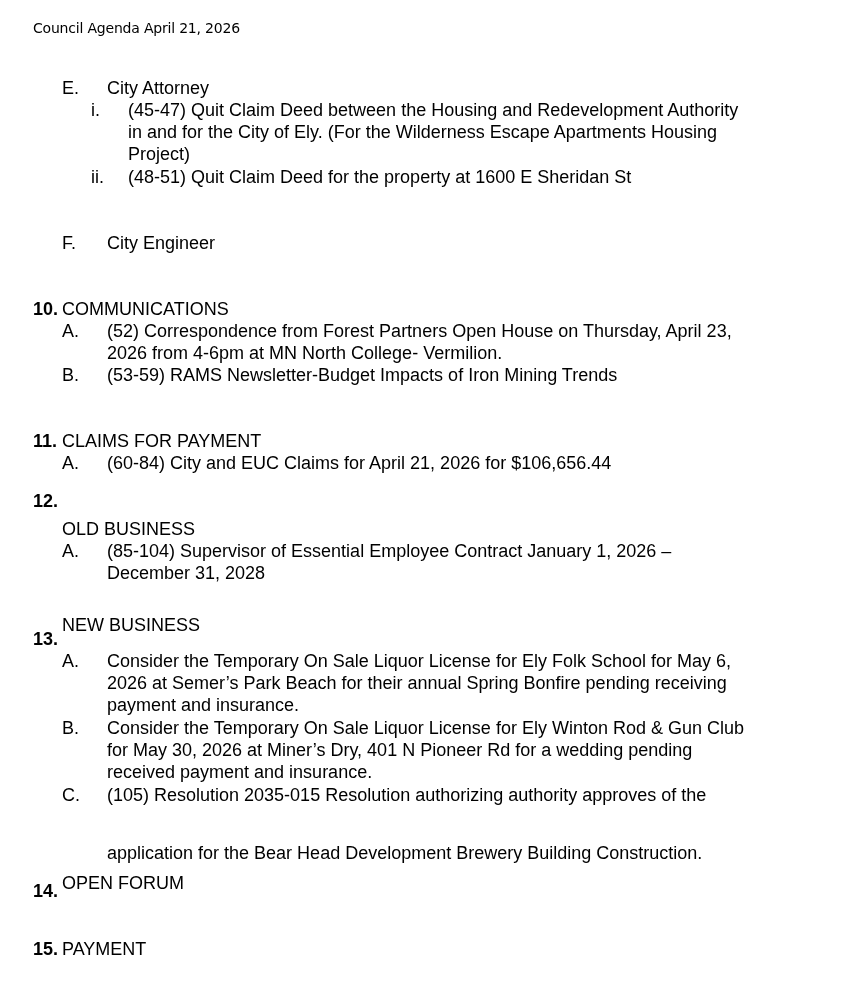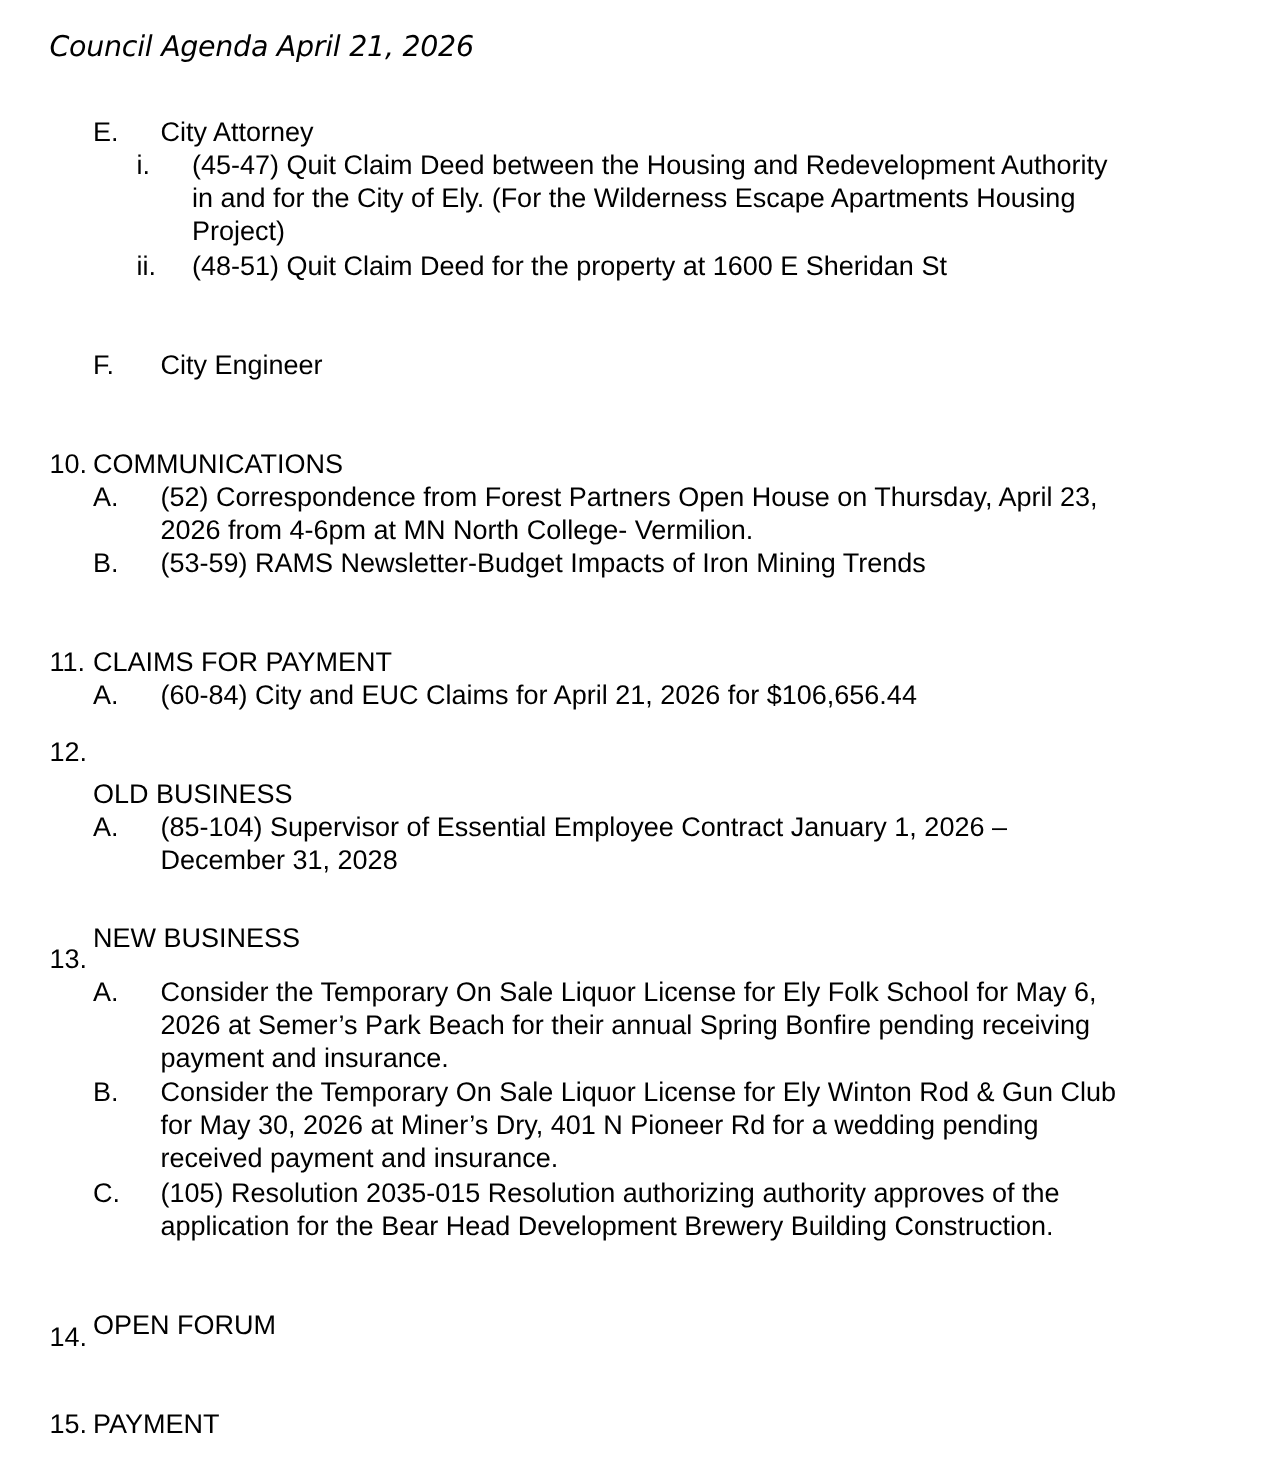--- a/index.html
+++ b/index.html
@@ -2,24 +2,24 @@
 <html><head>
 <meta charset="utf-8">
 <style>
   html, body { margin: 0; padding: 0; background: #ffffff; }
   body {
     width: 846px; height: 986px; position: relative; overflow: hidden;
     font-family: "Liberation Sans", sans-serif; color: #000;
   }
   .header {
     position: absolute; left: 33px; top: 20px;
-    font-family: "DejaVu Sans", sans-serif; font-size: 19px; letter-spacing: -0.2px; font-style: italic;
+    font-family: "DejaVu Sans", sans-serif; font-size: 14px; letter-spacing: -0.2px;
   }
   .line { position: absolute; font-size: 18px; line-height: 22px; white-space: nowrap; }
-  .section-num { left: 33px; }
+  .section-num { left: 33px; font-weight: bold; }
   .section-title { left: 62px; }
   .item-marker { left: 62px; }
   .item-text { left: 91px; margin-left: 16px; }
   .sub-marker { left: 91px; }
   .sub-text { left: 128px; text-align: right; }
 </style>
 </head>
 <body>
 
 <div>
@@ -72,21 +72,21 @@
     <span class="line item-marker" style="top:650px">A.</span>
     <span class="line item-text" style="top:650px">Consider the Temporary On Sale Liquor License for Ely Folk School for May 6,</span>
     <span class="line item-text" style="top:672px">2026 at Semer’s Park Beach for their annual Spring Bonfire pending receiving</span>
     <span class="line item-text" style="top:694px">payment and insurance.</span>
     <span class="line item-marker" style="top:717px">B.</span>
     <span class="line item-text" style="top:717px">Consider the Temporary On Sale Liquor License for Ely Winton Rod &amp; Gun Club</span>
     <span class="line item-text" style="top:739px">for May 30, 2026 at Miner’s Dry, 401 N Pioneer Rd for a wedding pending</span>
     <span class="line item-text" style="top:761px">received payment and insurance.</span>
     <span class="line item-marker" style="top:784px">C.</span>
     <span class="line item-text" style="top:784px">(105) Resolution 2035-015 Resolution authorizing authority approves of the</span>
-    <span class="line item-text" style="top:806px">application for the Bear Head Development Brewery Building Construction.</span>
+    <span class="line item-text" style="top:842px">application for the Bear Head Development Brewery Building Construction.</span>
   </div>
 
   <div>
     <span class="line section-num" style="top:880px">14.</span>
     <span class="line section-title" style="top:872px">OPEN FORUM</span>
   </div>
 
   <div>
     <span class="line section-num" style="top:938px">15.</span>
     <span class="line section-title" style="top:938px">PAYMENT</span>

